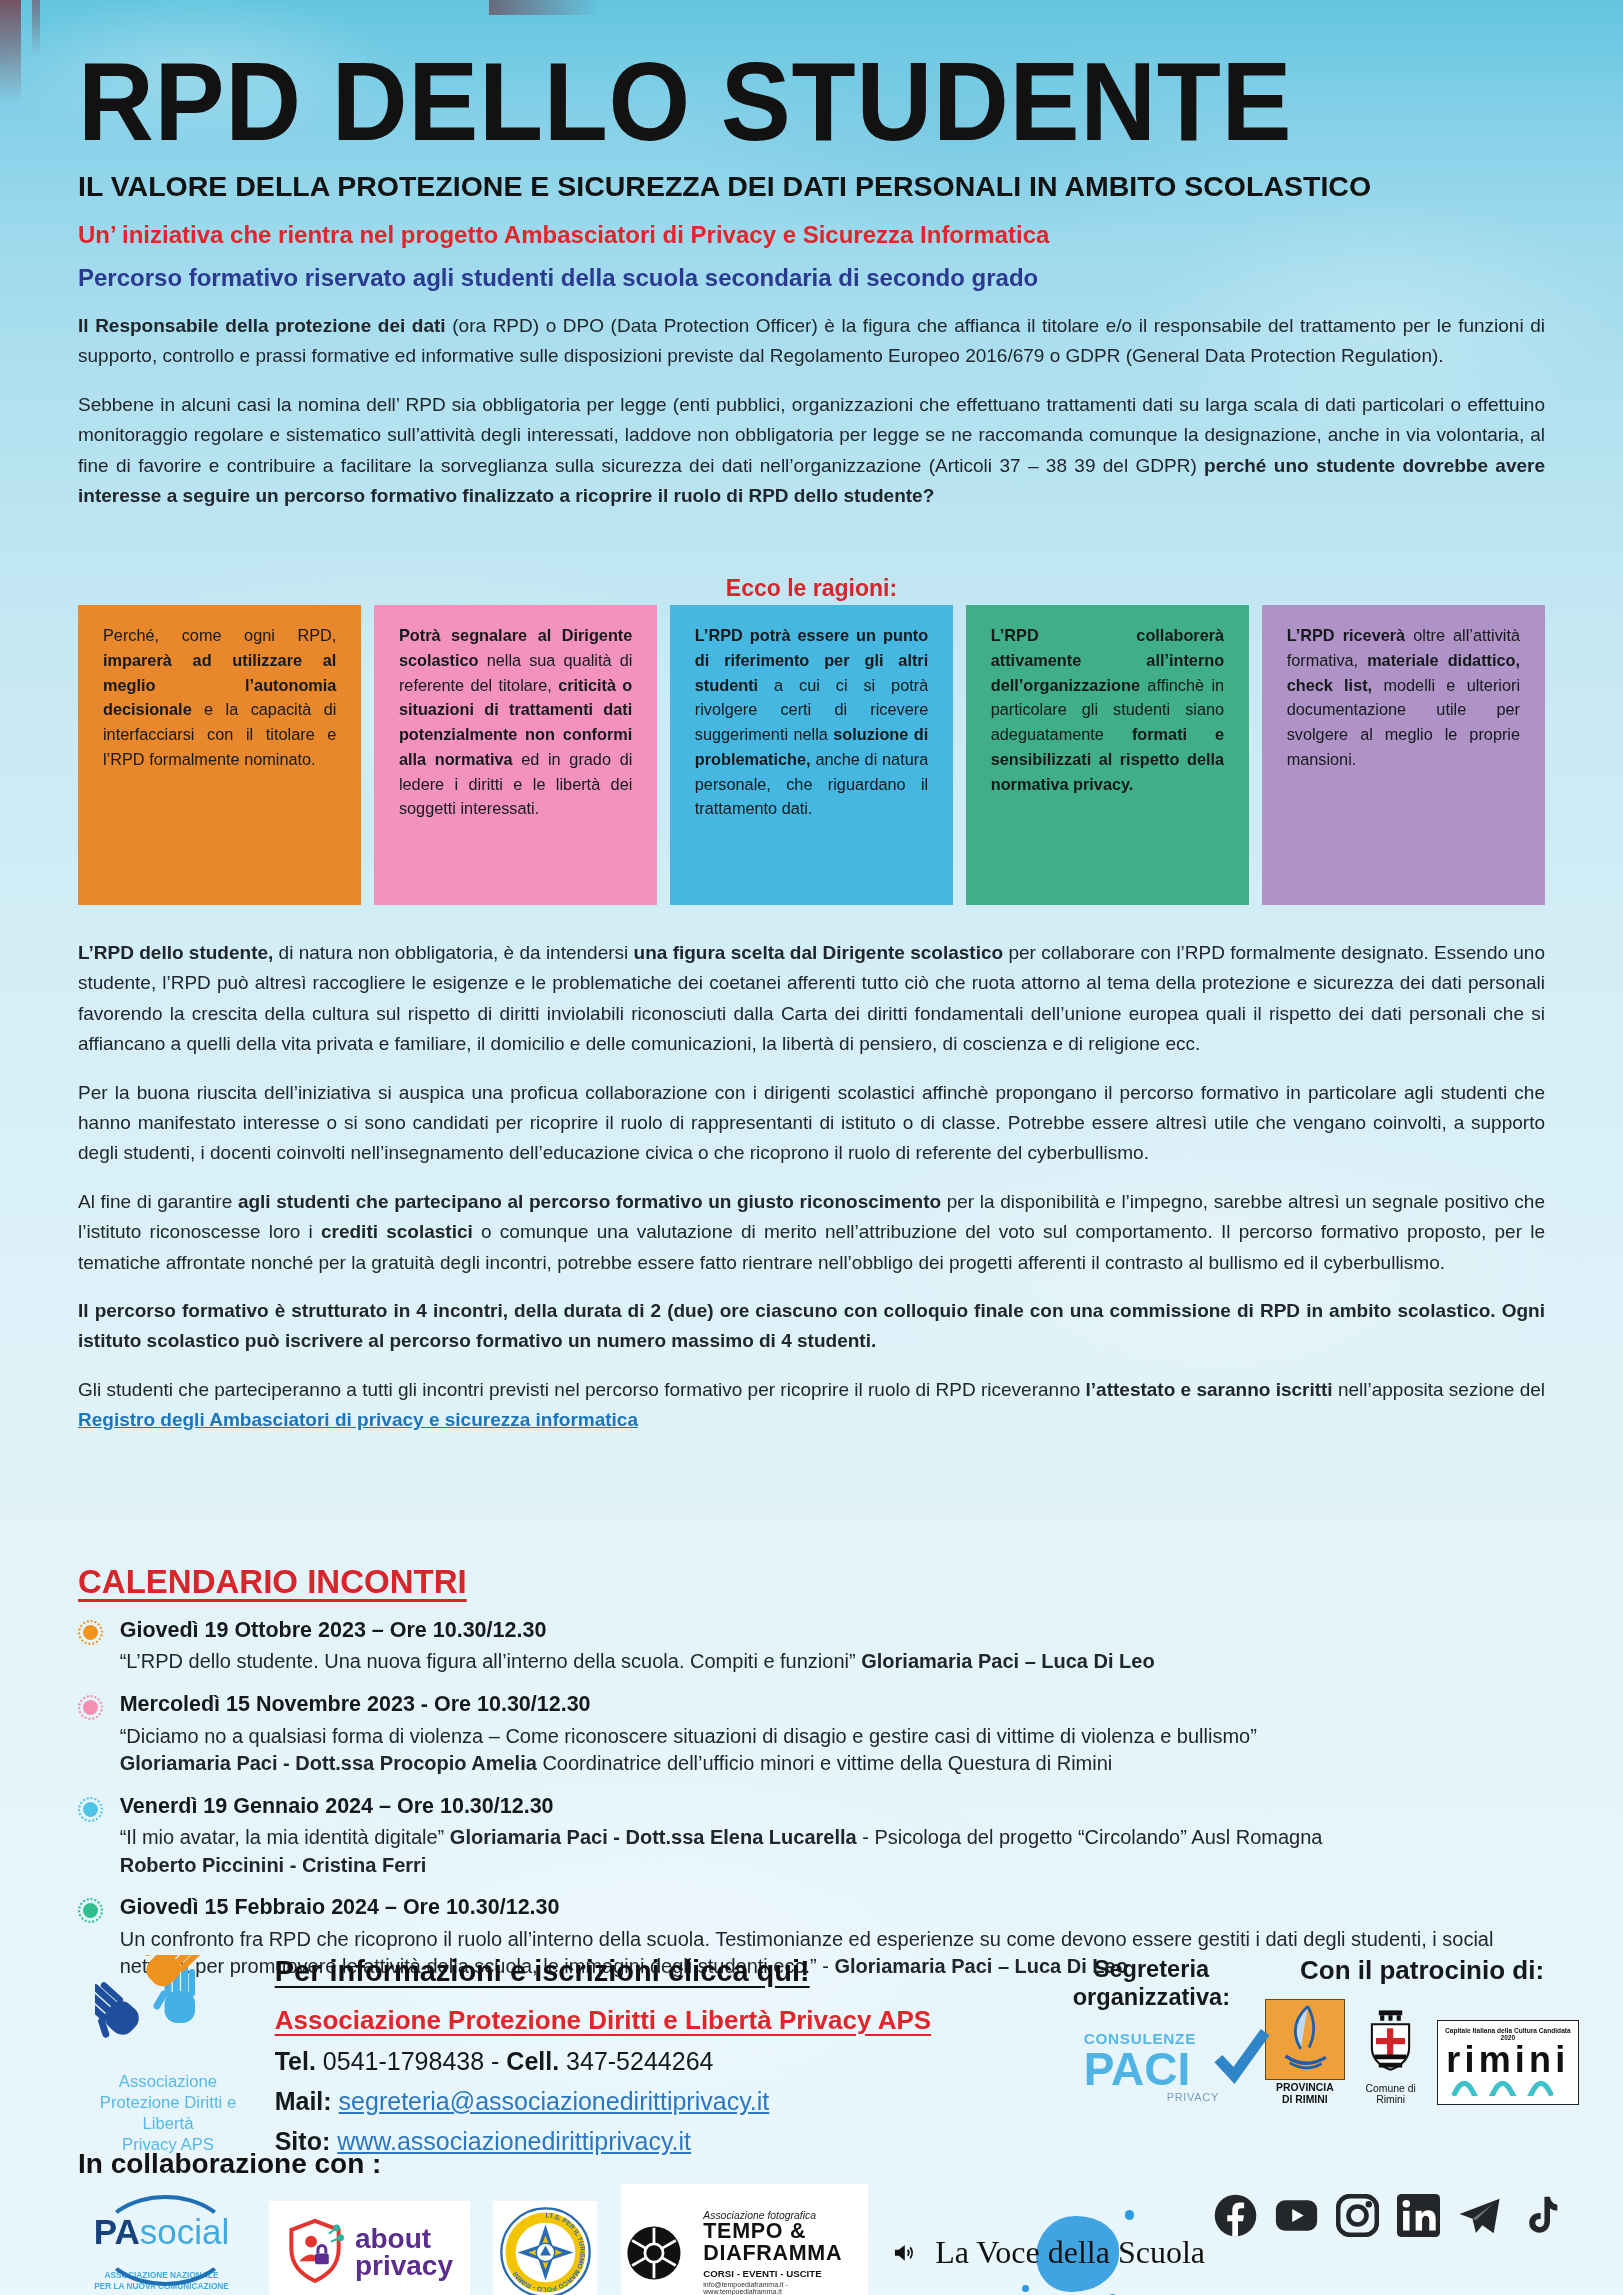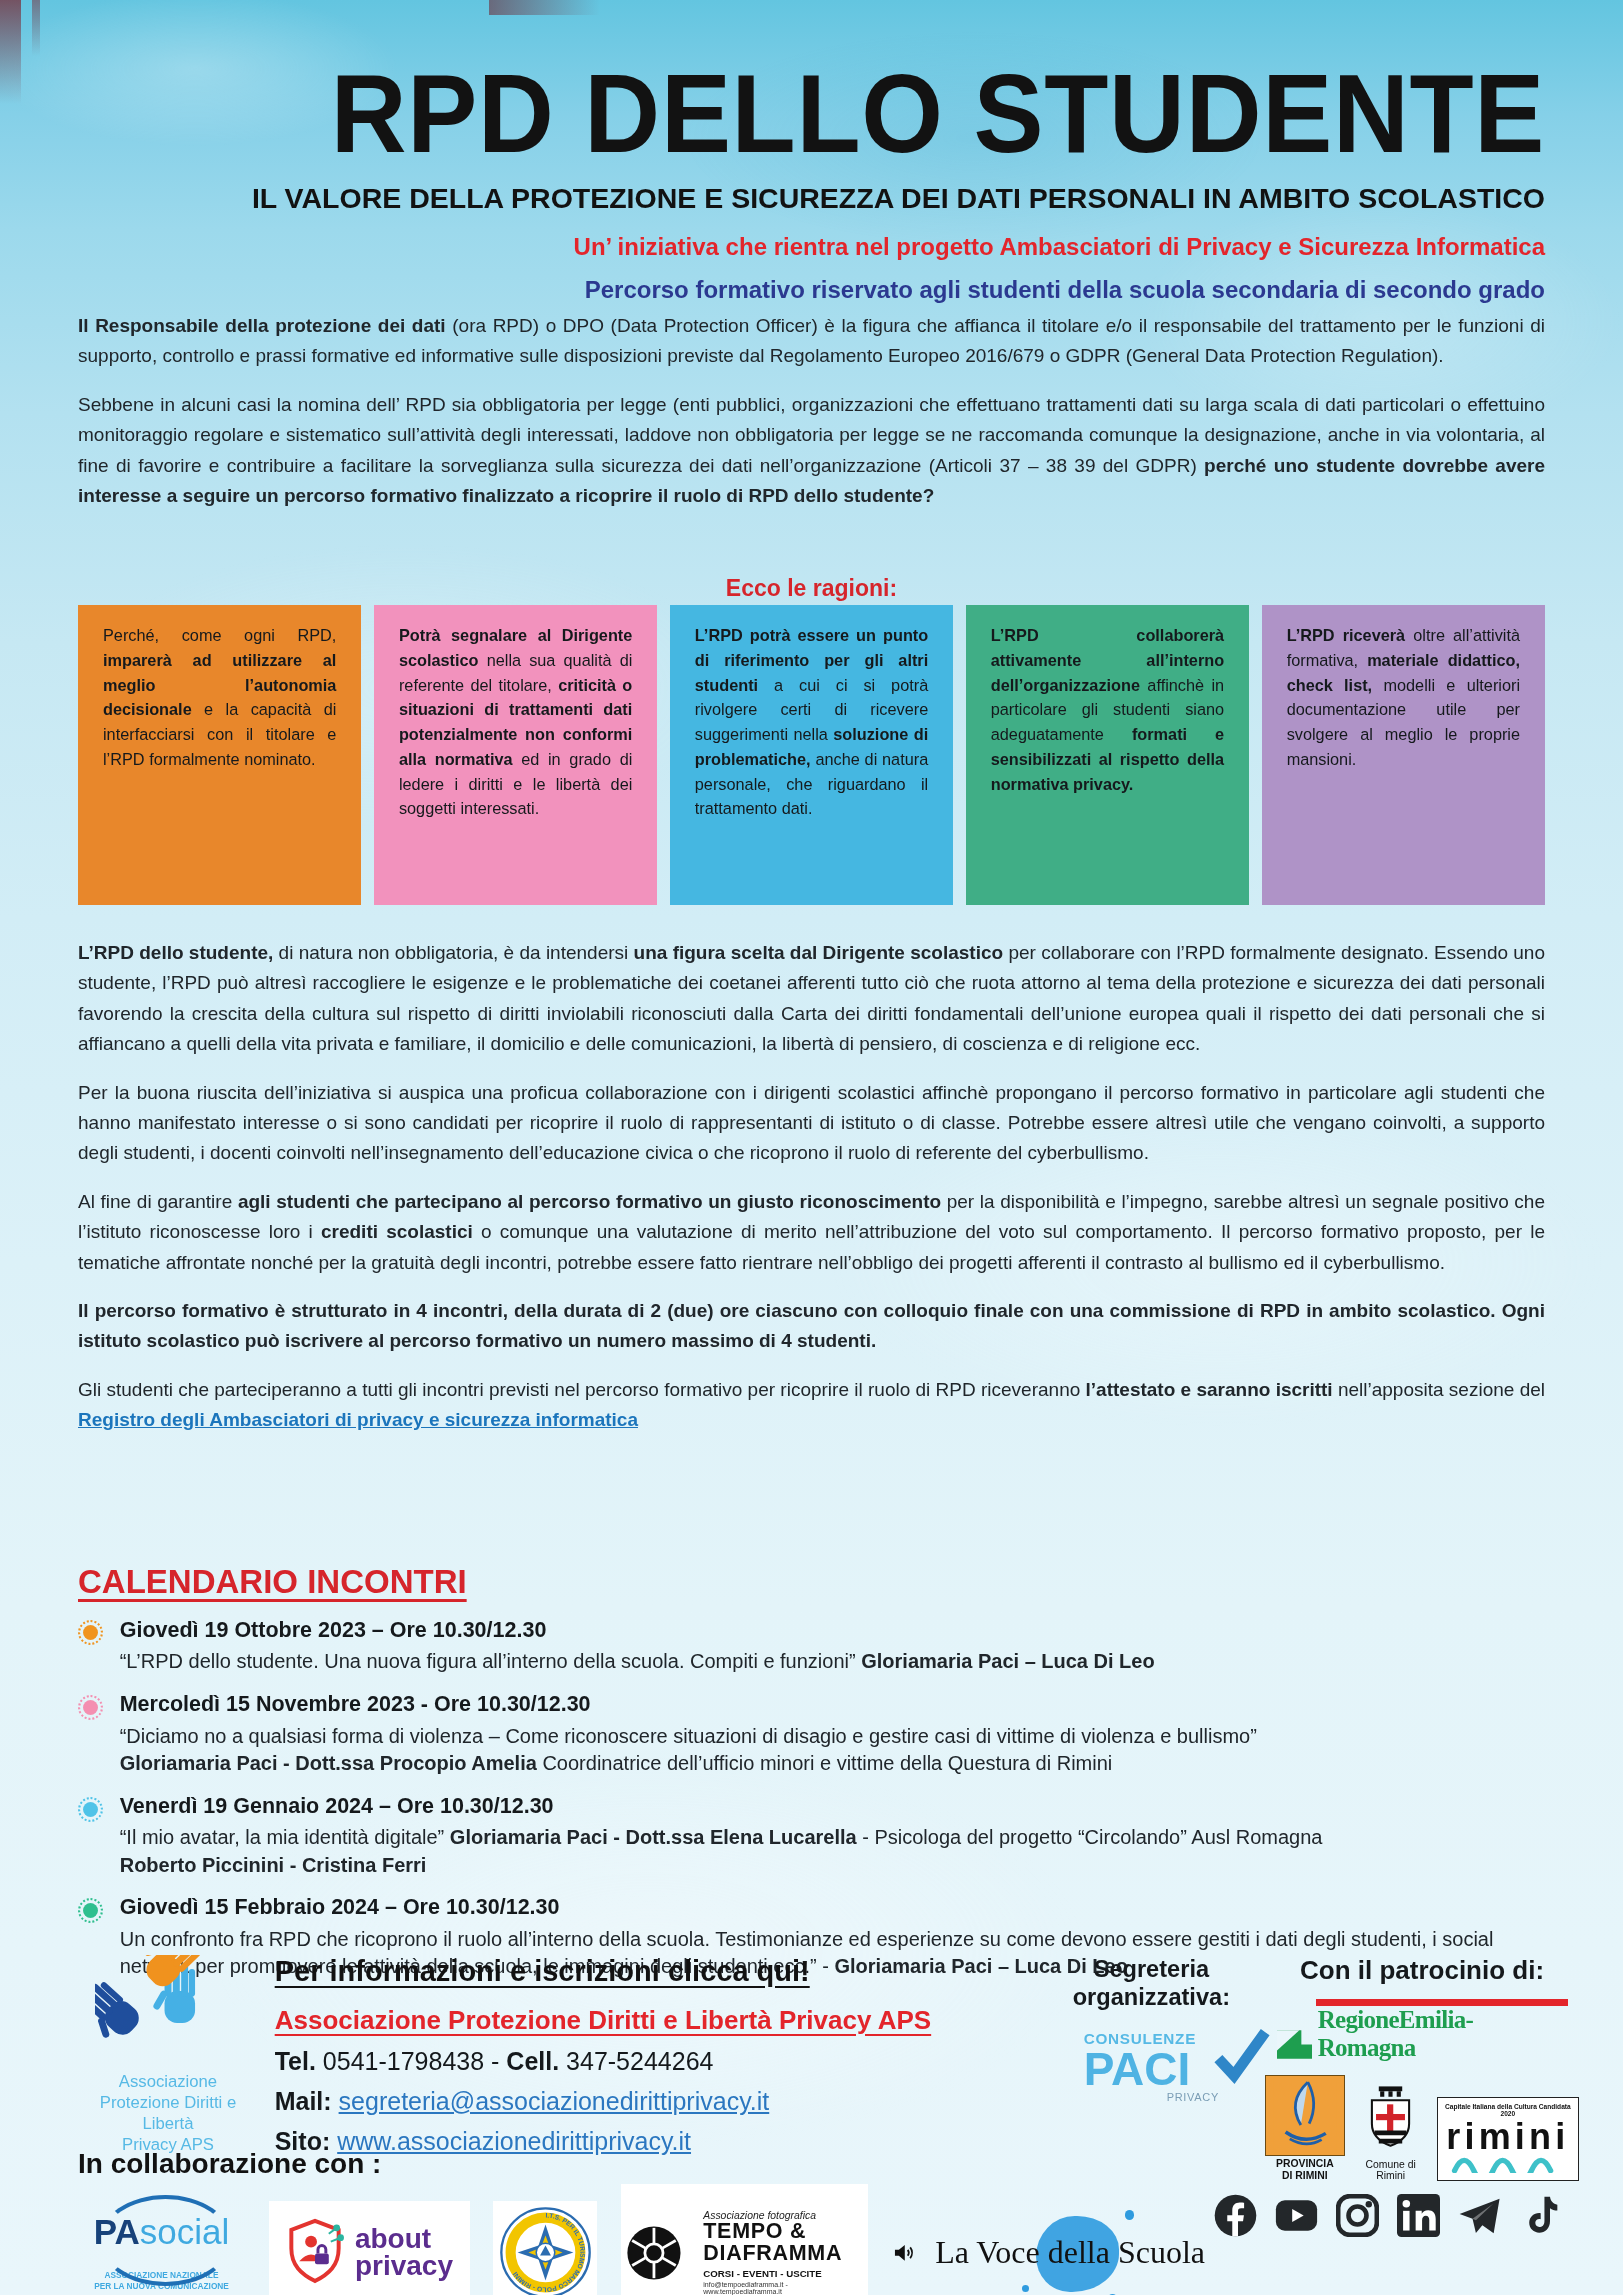--- a/index.html
+++ b/index.html
@@ -16,21 +16,21 @@
       radial-gradient(625px 278px at 40% 85%, rgba(255,255,255,.55), transparent 70%);}
   .streak{position:absolute;pointer-events:none;}
   .streak.s1{left:0;top:0;width:21px;height:104px;background:linear-gradient(180deg,rgba(125,22,32,.65),rgba(125,22,32,0));}
   .streak.s2{left:32px;top:0;width:8.3px;height:56px;background:linear-gradient(180deg,rgba(125,22,32,.45),rgba(125,22,32,0));}
   .streak.s3{left:489px;top:0;width:111px;height:15.3px;background:linear-gradient(90deg,rgba(110,14,24,.5),rgba(110,14,24,0));}
 
   .sec{position:absolute;left:78px;right:78px;}
   .b{font-weight:800;}
 
   
-  .header{top:44px;text-align:right;margin-top:12px;}
+  .header{top:44px;text-align:left;}
   .title{font-size:105px;line-height:1.04;font-weight:800;letter-spacing:0.7px;color:#121212;transform:scaleY(1.06);transform-origin:top center;}
   .subtitle{margin-top:16.7px;font-size:28.5px;font-weight:800;color:#121212;}
   .line-red{margin-top:18px;font-size:24px;font-weight:800;color:#E3252B;}
   .line-navy{margin-top:15.3px;font-size:24px;font-weight:800;color:#2B3990;}
 
   
   .intro{top:311px;}
   .main{top:938px;}
   .para{font-size:19px;line-height:1.6;text-align:justify;margin:0 0 18px 0;color:#20262b;}
   .reasons{top:575px;text-align:center;font-size:23px;font-weight:800;color:#D6252B;}
@@ -244,30 +244,20 @@
         <div class="paci-main">PACI</div>
         <div class="paci-sub">PRIVACY</div>
         <svg class="paci-check" width="60" height="60" viewBox="0 0 100 96">
           <path d="M14 54 L40 82 L92 10" fill="none" stroke="#2E86C8" stroke-width="18"></path>
         </svg>
       </div>
     </div>
 
     <div class="f-col4">
       <div class="patro-h">Con il patrocinio di:</div>
-      <div class="regione">
-        <div class="regione-bar"></div>
-        <div class="regione-row">
-          <svg width="36" height="35" viewBox="0 0 70 60">
-            <polygon points="0,2 48,2 48,30 70,30 70,58 0,58" fill="#1E9E4F"></polygon>
-            <polygon points="0,2 44,2 0,42" fill="#eaf6fb"></polygon>
-          </svg>
-          <span class="regione-text">RegioneEmilia-Romagna</span>
-        </div>
-      </div>
       <div class="patro-logos">
         <div>
           <div class="prov-card">
             <svg width="64" height="72" viewBox="0 0 92 104">
               <rect x="0" y="0" width="92" height="104" fill="#F0A03A"></rect>
               <path d="M50 6 q-30 28 -10 62" fill="#BFD9EE" stroke="#1f5fa8" stroke-width="4"></path>
               <path d="M50 6 q16 30 2 60" fill="none" stroke="#1f5fa8" stroke-width="4"></path>
               <path d="M18 78 q28 20 58 2" fill="none" stroke="#1f5fa8" stroke-width="5"></path>
               <path d="M24 88 q24 14 46 1" fill="none" stroke="#1f5fa8" stroke-width="4"></path>
             </svg>

